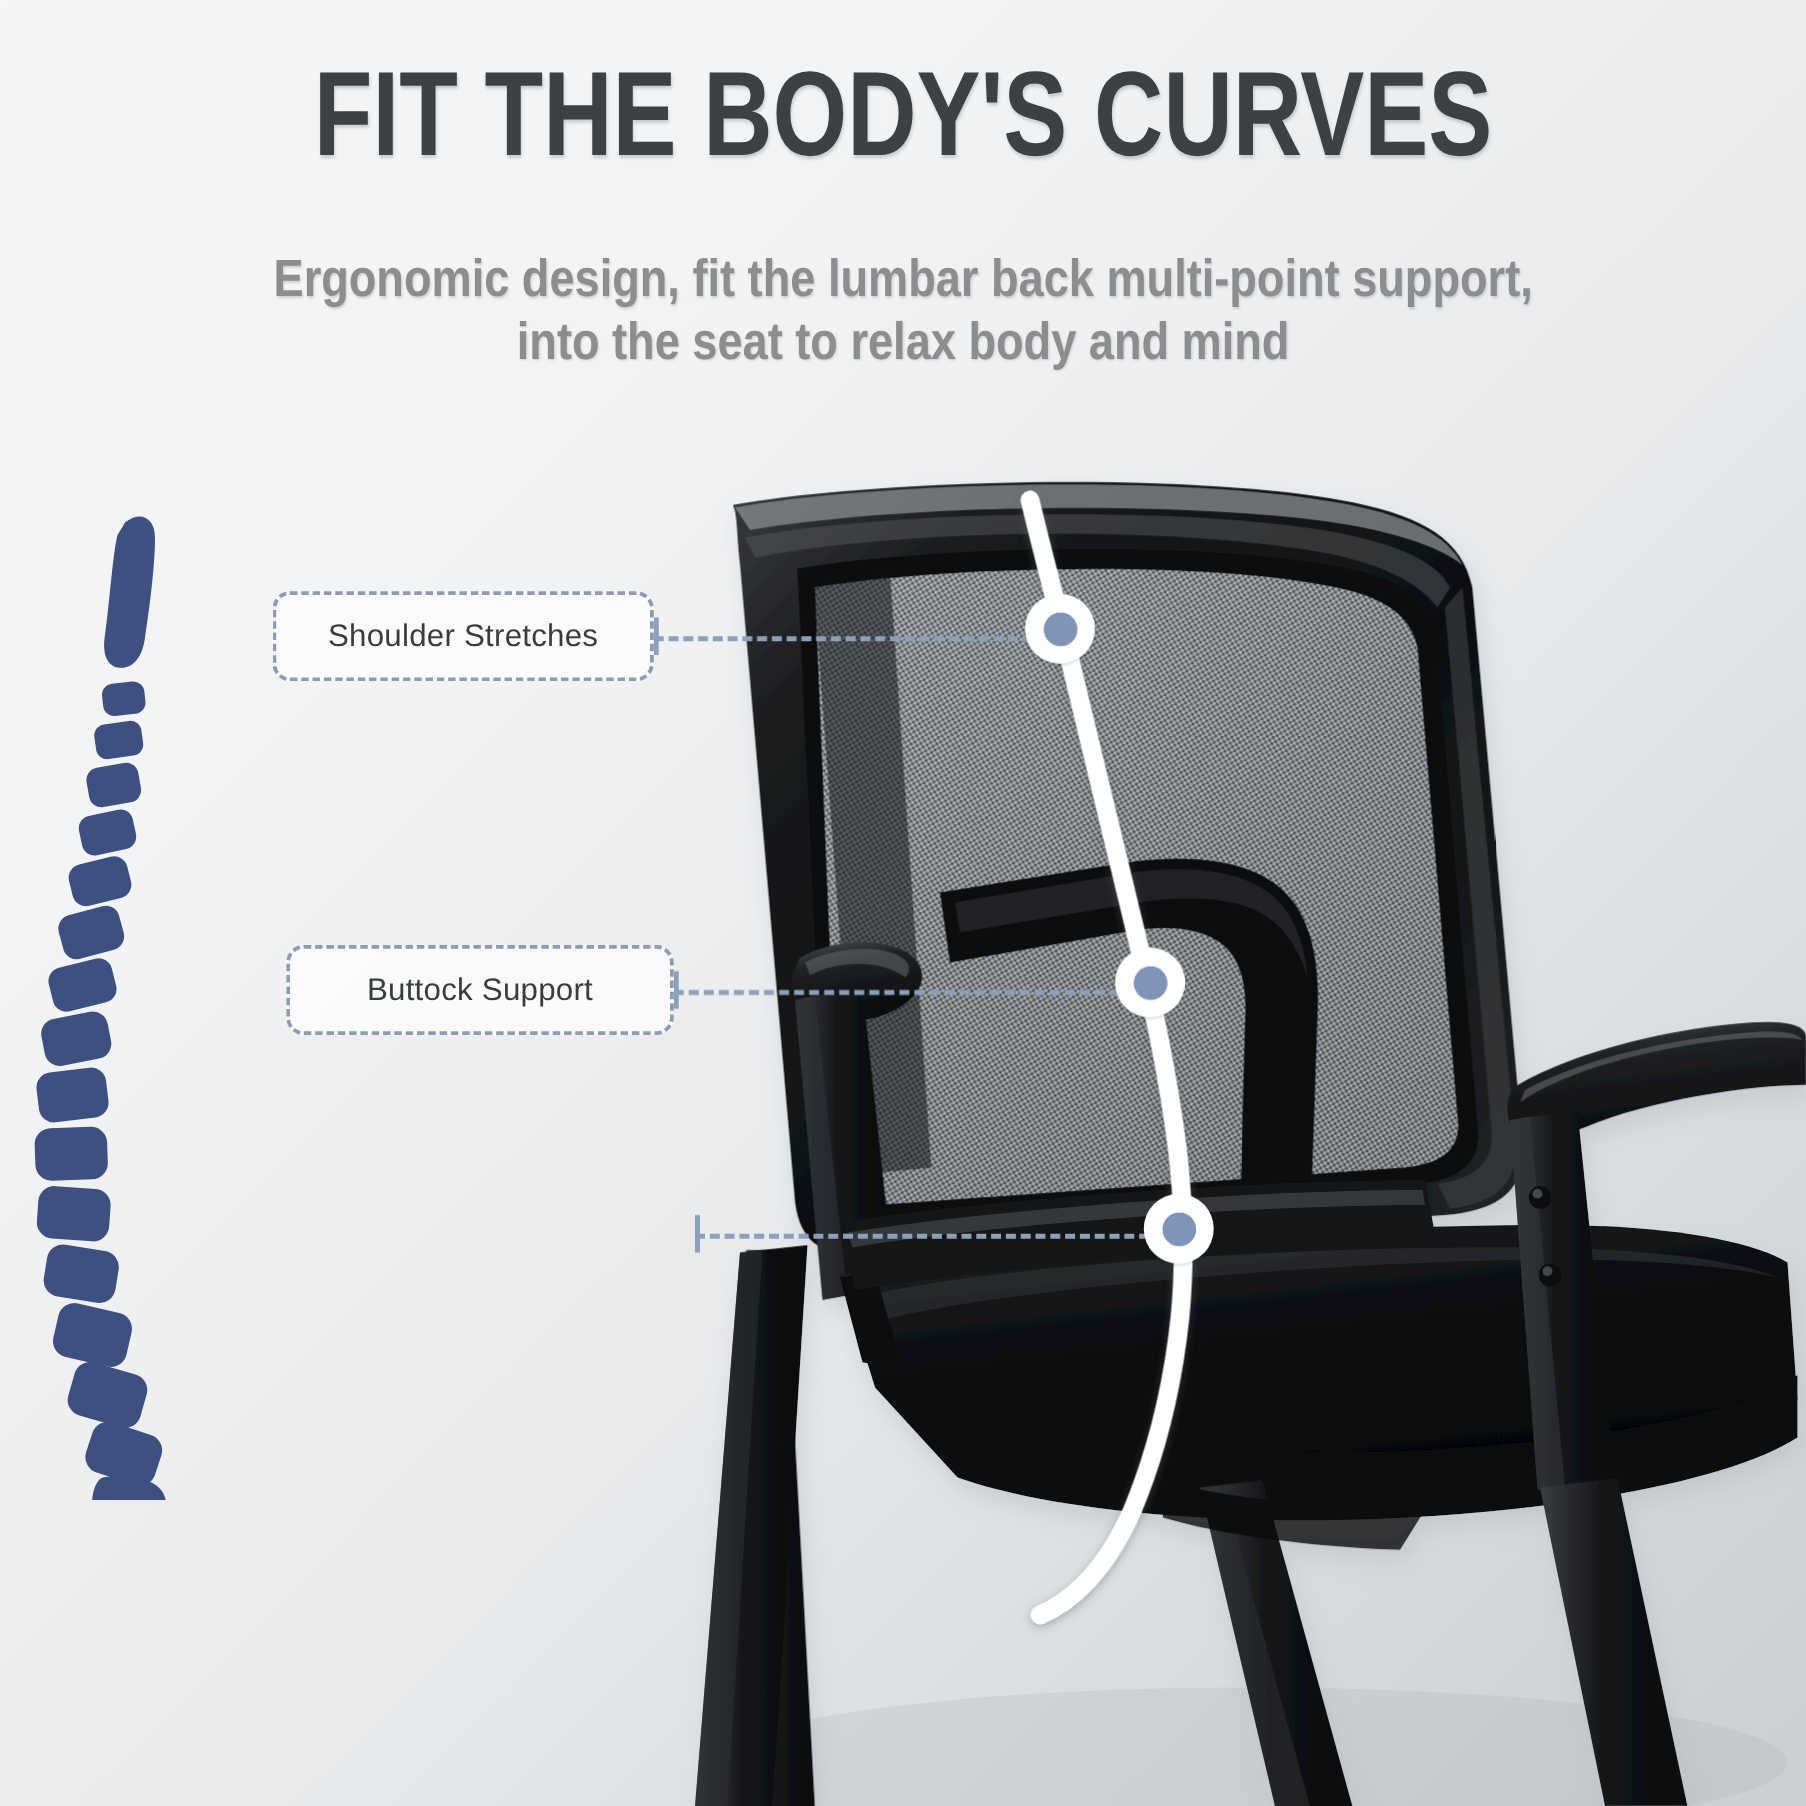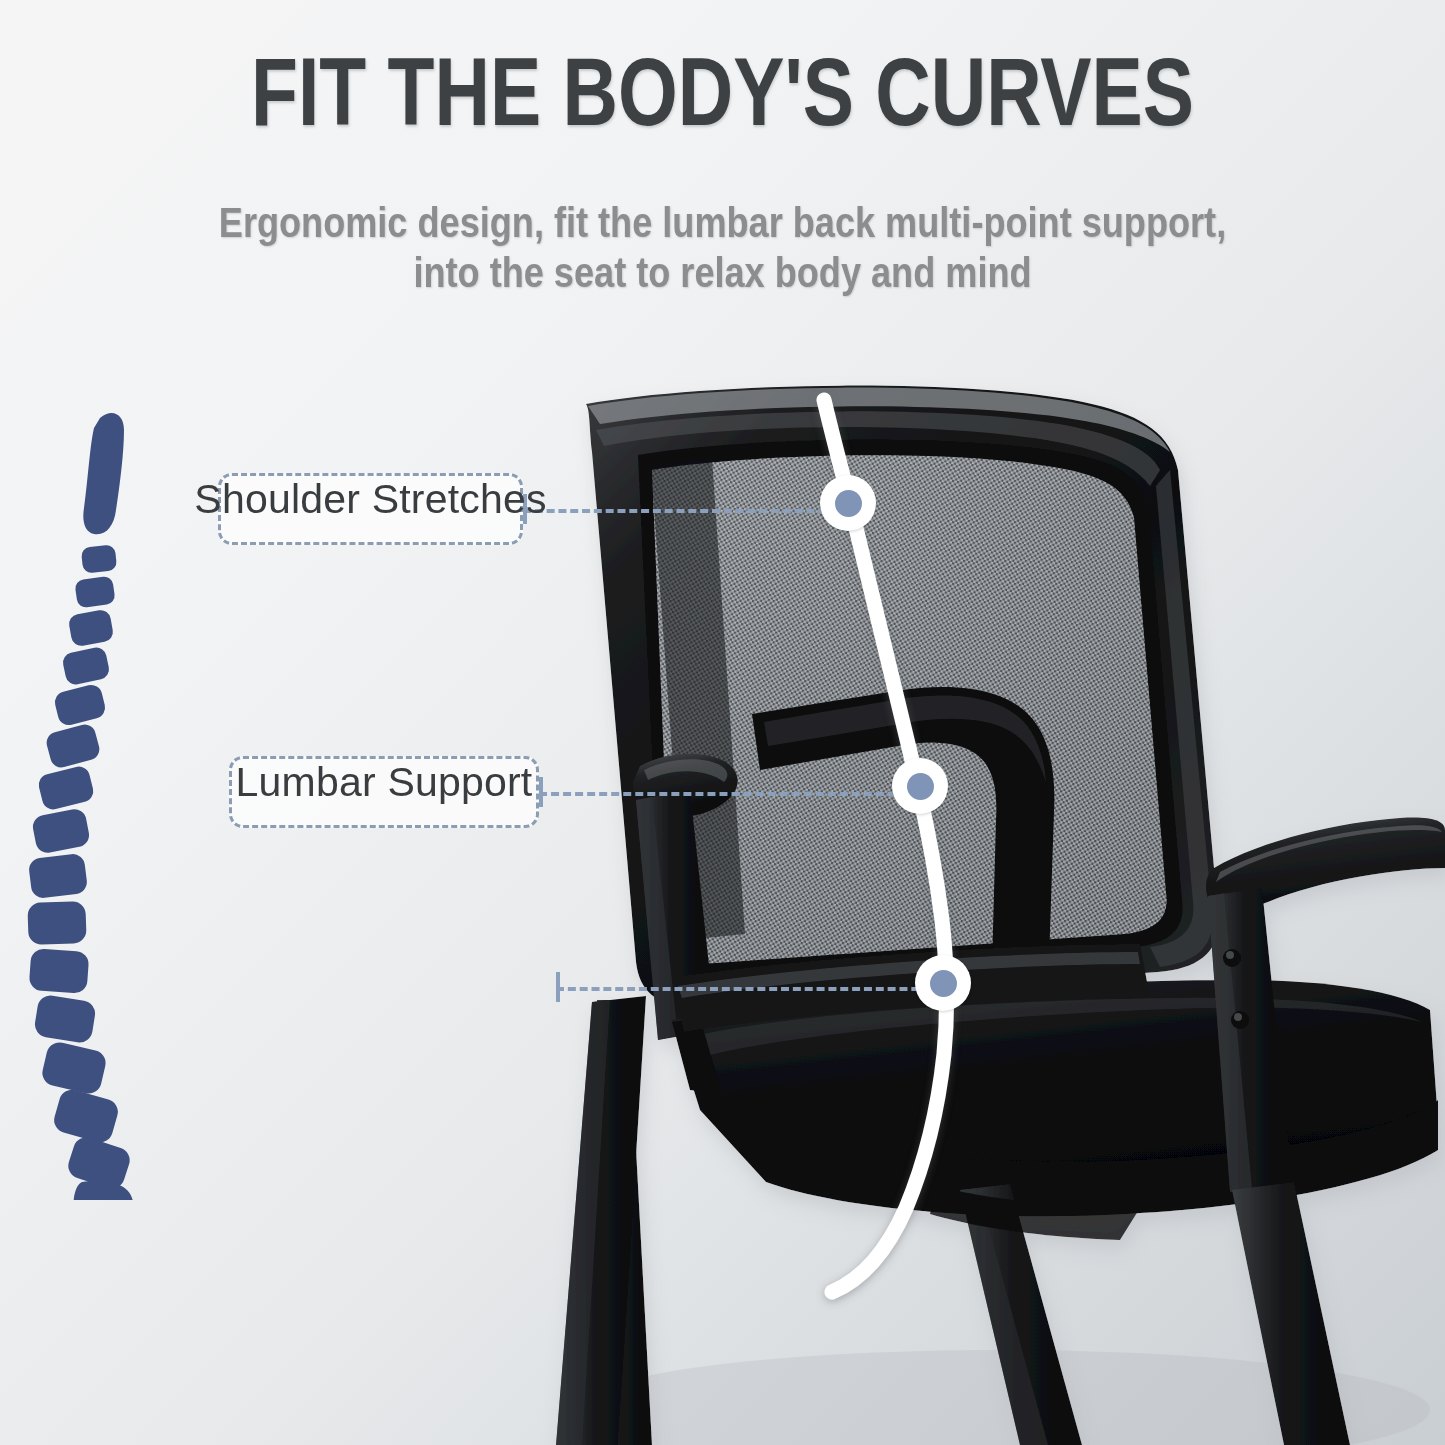--- a/index.html
+++ b/index.html
@@ -59,24 +59,25 @@
   }
 
   
   .callout {
     position: absolute;
     box-sizing: border-box;
     border: 3px dashed #8b9cb3;
     border-radius: 14px;
     background: rgba(252,252,253,0.82);
     display: flex;
+    align-items: center;
     justify-content: center;
     color: #3a3d40;
     font-family: "Liberation Sans", sans-serif;
-    font-size: 41px;
+    font-size: 25px;
     font-weight: 400;
     letter-spacing: 0.2px;
     white-space: nowrap;
     z-index: 14;
   }
   .c1 { left: 218px; top: 473px;  width: 305px; height: 72px; }
   .c2 { left: 229px; top: 756px;  width: 310px; height: 72px; }
   .c3 { left: 246px; top: 951px;  width: 310px; height: 72px; }
 
   
@@ -370,21 +371,21 @@
   <div class="connector k1"></div>
   <div class="tick t2"></div>
   <div class="connector k2"></div>
   <div class="tick t3"></div>
   <div class="connector k3"></div>
 
   <div class="callout c1">
     <span>Shoulder Stretches</span>
   </div>
   <div class="callout c2">
-    <span>Lumbar Support</span>
+    <span>Buttock Support</span>
   </div>
 
   <div class="title">FIT THE BODY'S CURVES</div>
   <div class="subtitle">
     <span class="l1">Ergonomic design, fit the lumbar back multi-point support,</span>
     <span class="l2">into the seat to relax body and mind</span>
   </div>
 
 </div>
 

